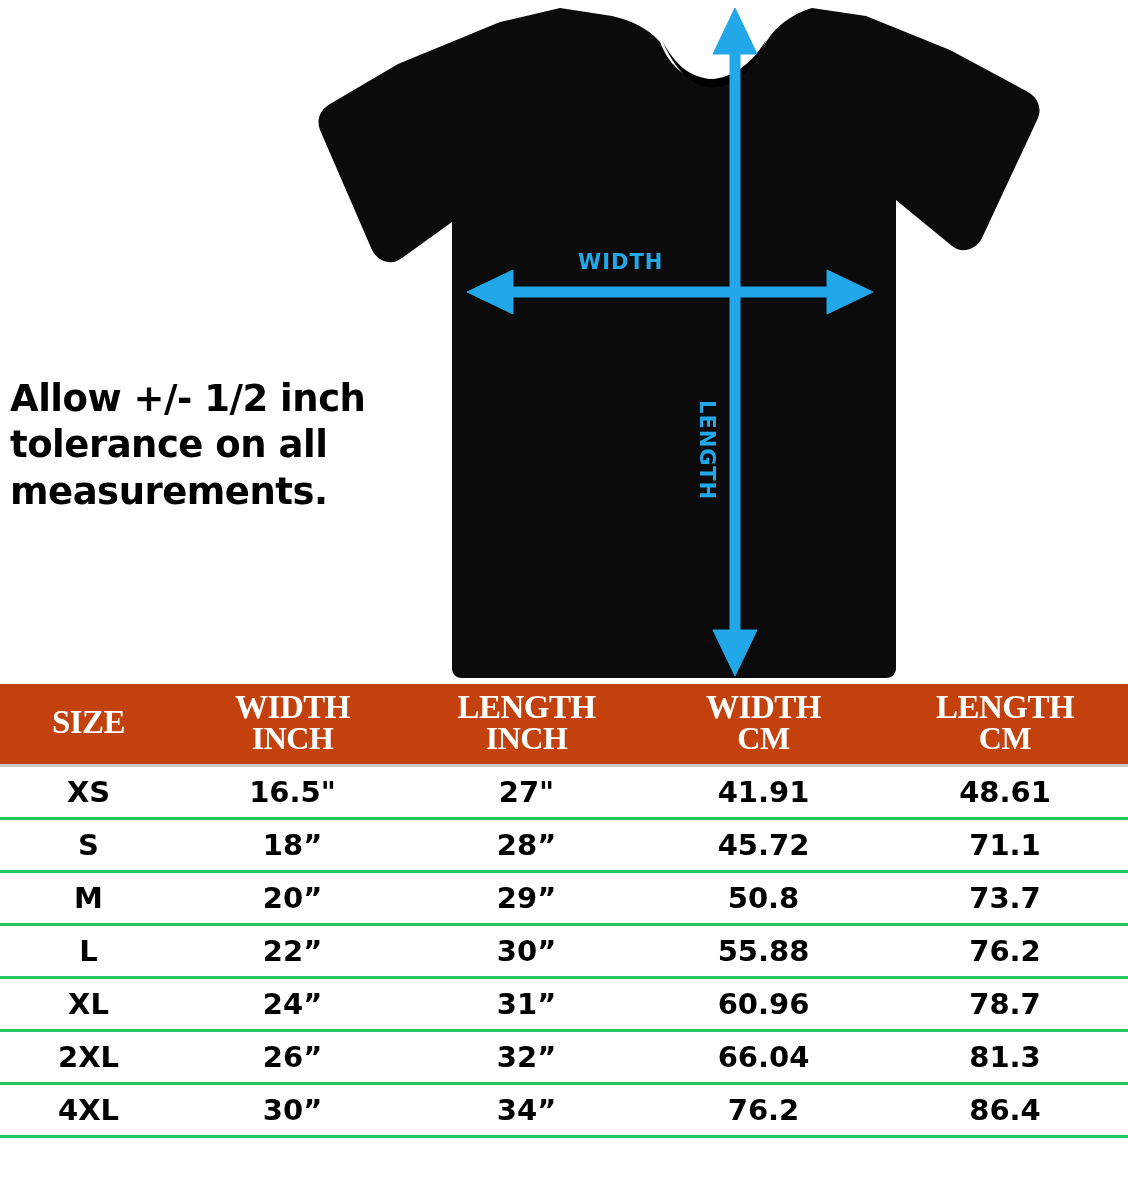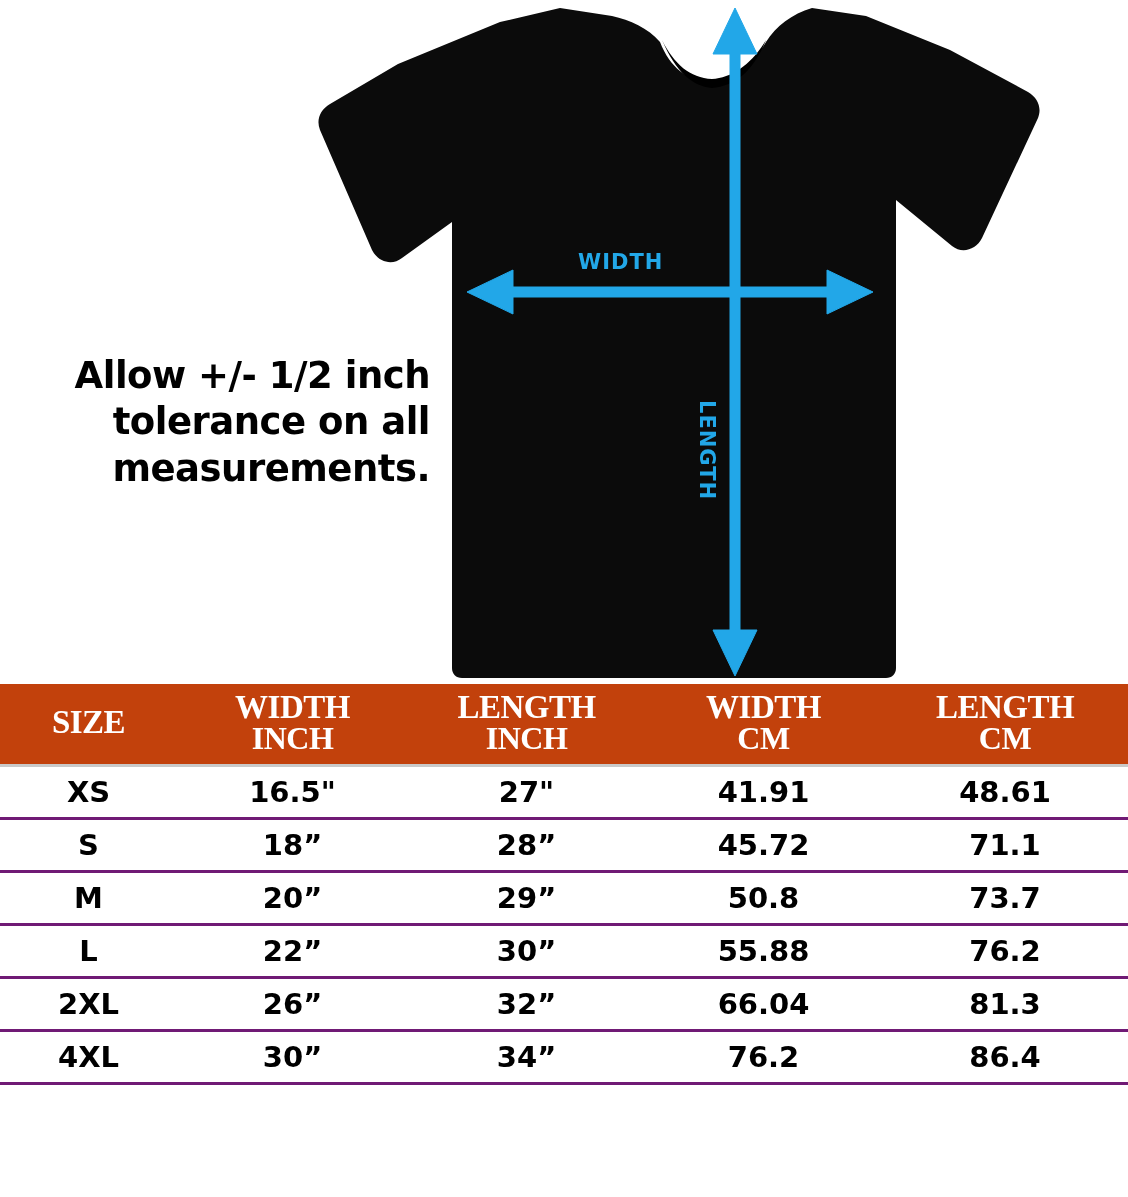--- a/index.html
+++ b/index.html
@@ -19,23 +19,23 @@
   #illustration {
     position: relative;
     width: 1128px;
     height: 684px;
     background: #ffffff;
   }
 
   #tolerance-note {
     position: absolute;
     left: 10px;
-    top: 353px;
+    top: 376px;
     width: 420px;
-    text-align: right;
+    text-align: left;
     font-family: "DejaVu Sans", sans-serif;
     font-weight: bold;
     font-size: 37px;
     line-height: 1.25;
     color: #000000;
     letter-spacing: -0.5px;
   }
 
   #shirt-svg {
     position: absolute;
@@ -92,21 +92,21 @@
     font-size: 32px;
   }
   #size-table tbody td {
     text-align: center;
     font-family: "DejaVu Sans", sans-serif;
     font-weight: bold;
     font-size: 29px;
     color: #000000;
     height: 50px;
     padding: 0;
-    border-bottom: 3px solid #701a75;
+    border-bottom: 3px solid #22c55e;
     background: #ffffff;
   }
   #size-table tbody tr:first-child td {
     border-top: 3px solid #c9c9c9;
   }
   .col-size { width: 177px; }
   .col-wi   { width: 231px; }
   .col-li   { width: 237px; }
   .col-wc   { width: 237px; }
   .col-lc   { width: 246px; }
@@ -214,20 +214,27 @@
       <td>73.7</td>
     </tr>
     <tr>
       <td>L</td>
       <td>22”</td>
       <td>30”</td>
       <td>55.88</td>
       <td>76.2</td>
     </tr>
     <tr>
+      <td>XL</td>
+      <td>24”</td>
+      <td>31”</td>
+      <td>60.96</td>
+      <td>78.7</td>
+    </tr>
+    <tr>
       <td>2XL</td>
       <td>26”</td>
       <td>32”</td>
       <td>66.04</td>
       <td>81.3</td>
     </tr>
     <tr>
       <td>4XL</td>
       <td>30”</td>
       <td>34”</td>

